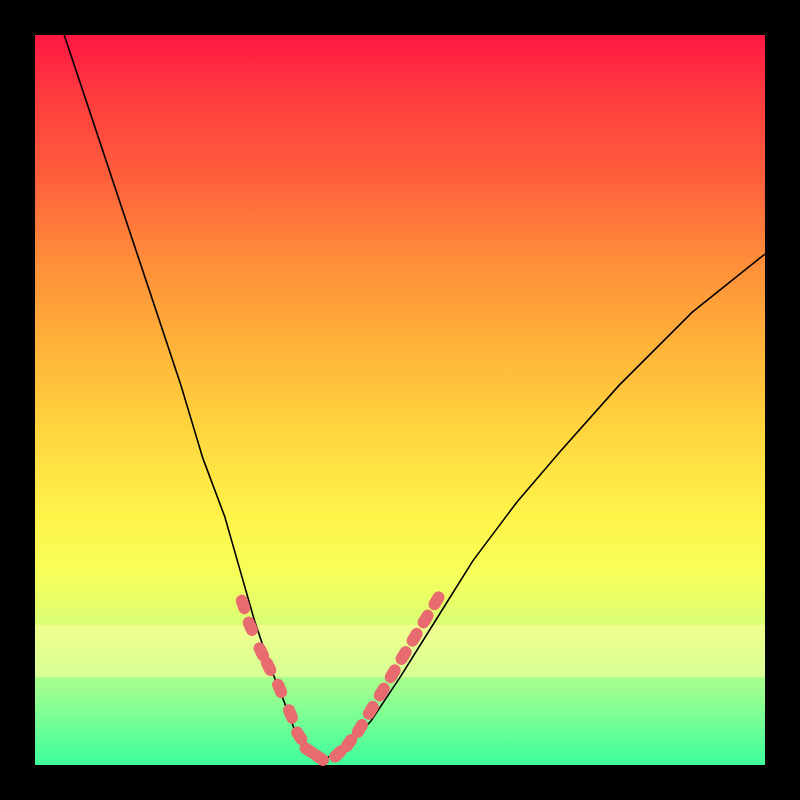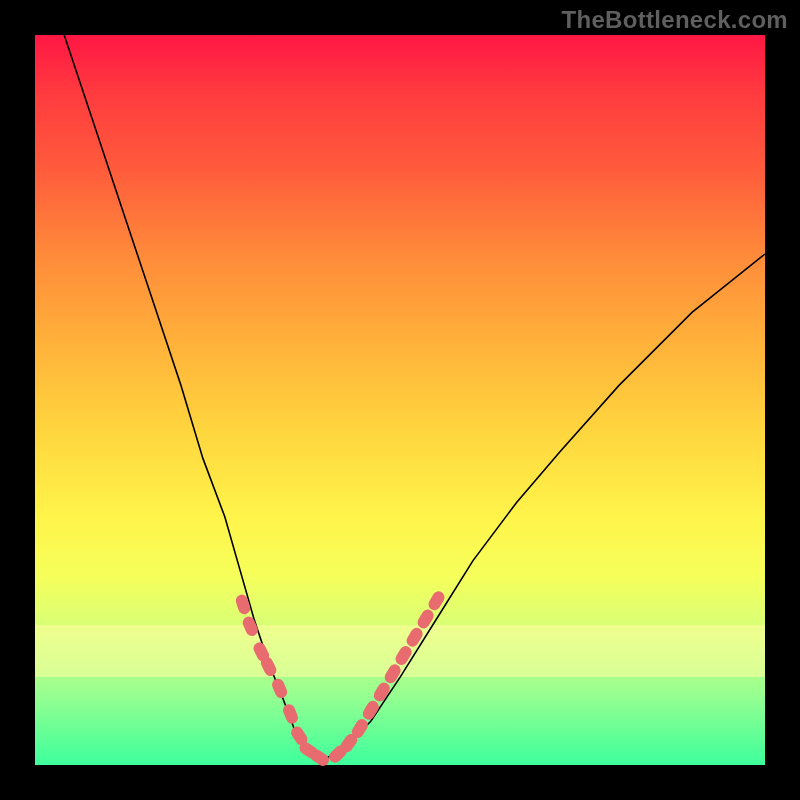--- a/index.html
+++ b/index.html
@@ -70,21 +70,20 @@
     stroke-width: 1.6;
   }
   .pill {
     fill: #e86c6f;
   }
 </style>
 </head>
 <body>
 
 <div class="frame">
-  <div class="watermark">TheBottleneck.com</div>
 
   <div class="plot-area">
     <div class="yellow-band"></div>
 
     <svg class="curve" viewBox="0 0 730 730">
       <path id="curvePath" class="curve-path" d="M29.2 0.0 L58.4 87.6 L87.6 175.2 L116.8 262.8 L146.0 350.4 L167.9 423.4 L189.8 481.8 L204.4 532.9 L219.0 584.0 L233.6 627.8 L248.2 664.3 L259.1 693.5 L270.1 711.8 L281.1 722.7 L292.0 722.7 L306.6 715.4 L335.8 686.2 L365.0 642.4 L401.5 584.0 L438.0 525.6 L481.8 467.2 L525.6 416.1 L584.0 350.4 L657.0 277.4 L730.0 219.0"></path>
       <g id="pillsLeft">
           <rect x="198.0" y="563.4" width="20" height="12" rx="6" class="pill" transform="rotate(71.6 208.0 569.4)"></rect>
           <rect x="205.3" y="585.3" width="20" height="12" rx="6" class="pill" transform="rotate(66.8 215.3 591.3)"></rect>
           <rect x="216.3" y="610.9" width="20" height="12" rx="6" class="pill" transform="rotate(63.4 226.3 616.9)"></rect>

